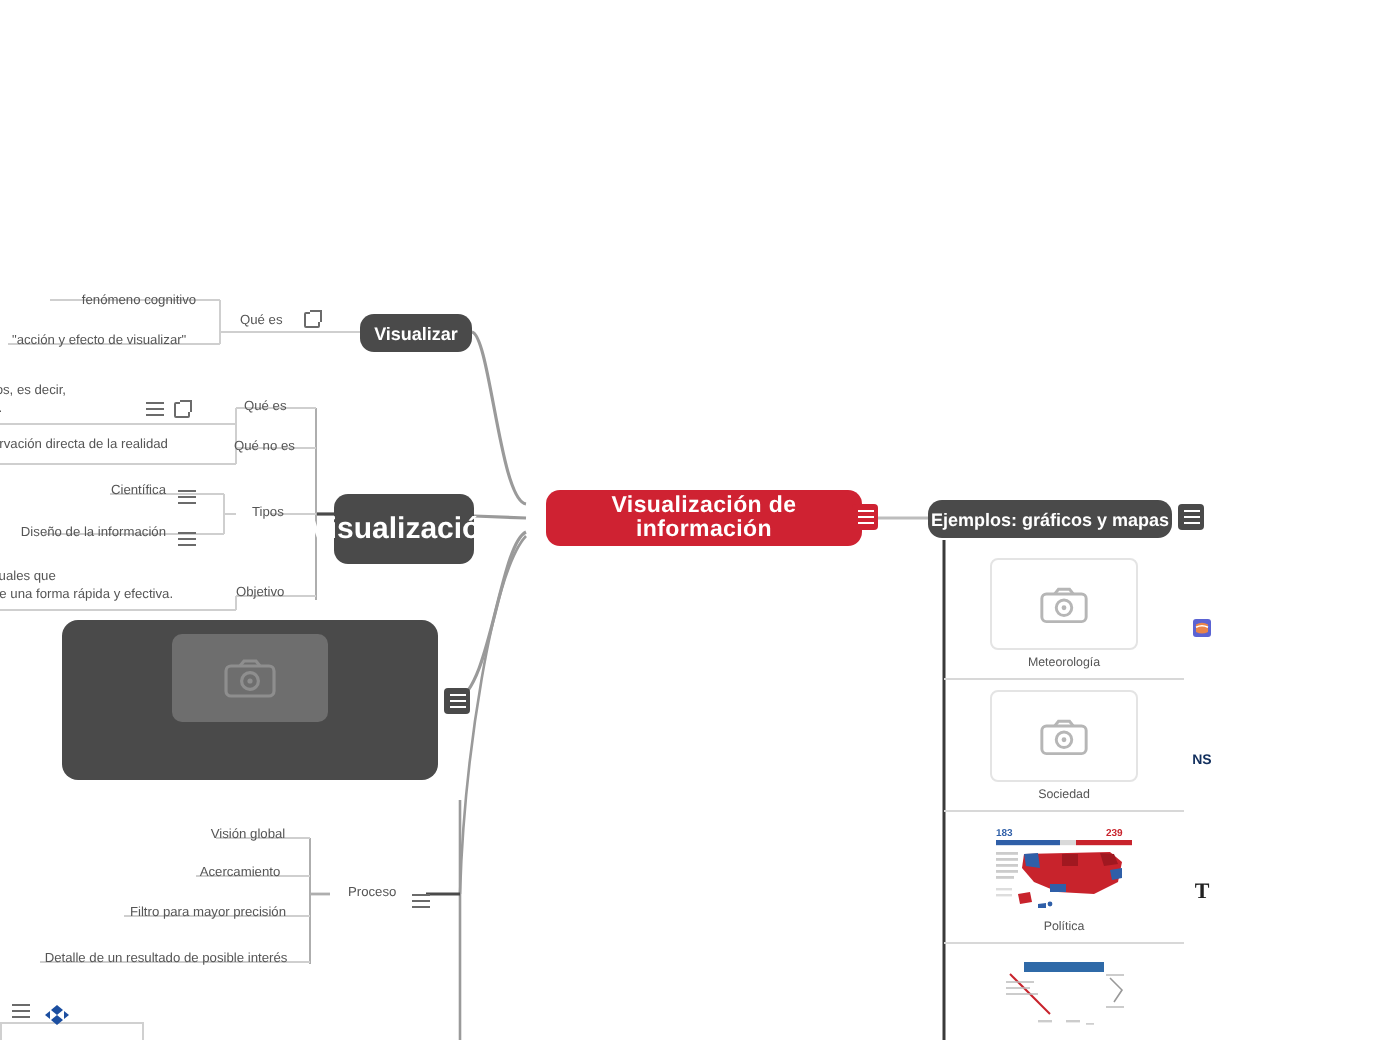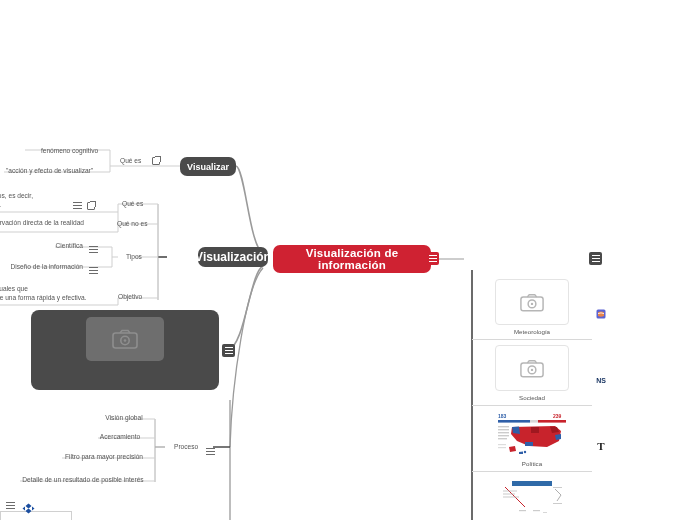--- a/index.html
+++ b/index.html
@@ -25,21 +25,21 @@
     z-index:5;
   }
   .node.dark{background:#4a4a4a;}
   .node.red{background:#cf2232;}
 
   .central{
     left:273px;top:245px;width:158px;height:28px;
     font-size:11.5px;letter-spacing:.2px;
   }
   .n-visualizar{left:180px;top:157px;width:56px;height:19px;font-size:9px;text-align:right;}
-  .n-visualizacion{left:167px;top:247px;width:70px;height:20px;font-size:12px;margin-left:31px;}
+  .n-visualizacion{left:167px;top:247px;width:70px;height:35px;font-size:15px;}
   .n-ejemplos{left:464px;top:250px;width:122px;height:19px;font-size:9px;}
 
   
   .imgnode{
     position:absolute;left:31px;top:310px;width:188px;height:80px;
     background:#4a4a4a;border-radius:8px;z-index:5;
     display:flex;flex-direction:column;align-items:center;
     padding-top:7px;box-sizing:border-box;
   }
   .imgnode .ph{
@@ -249,20 +249,21 @@
     </span>
   </div>
 
   <div class="node red central">Visualización de información</div>
   <div class="note-badge red" style="left:426px;top:252px;">
     <span></span>
       <span></span>
       <span></span>
   </div>
 
+  <div class="node dark n-ejemplos">Ejemplos: gráficos y mapas</div>
   <div class="note-badge dark" style="left:589px;top:252px;">
     <span></span>
       <span></span>
       <span></span>
   </div>
 
   <div class="excol">
 
     <div class="exitem">
       <div class="exthumb plain">

